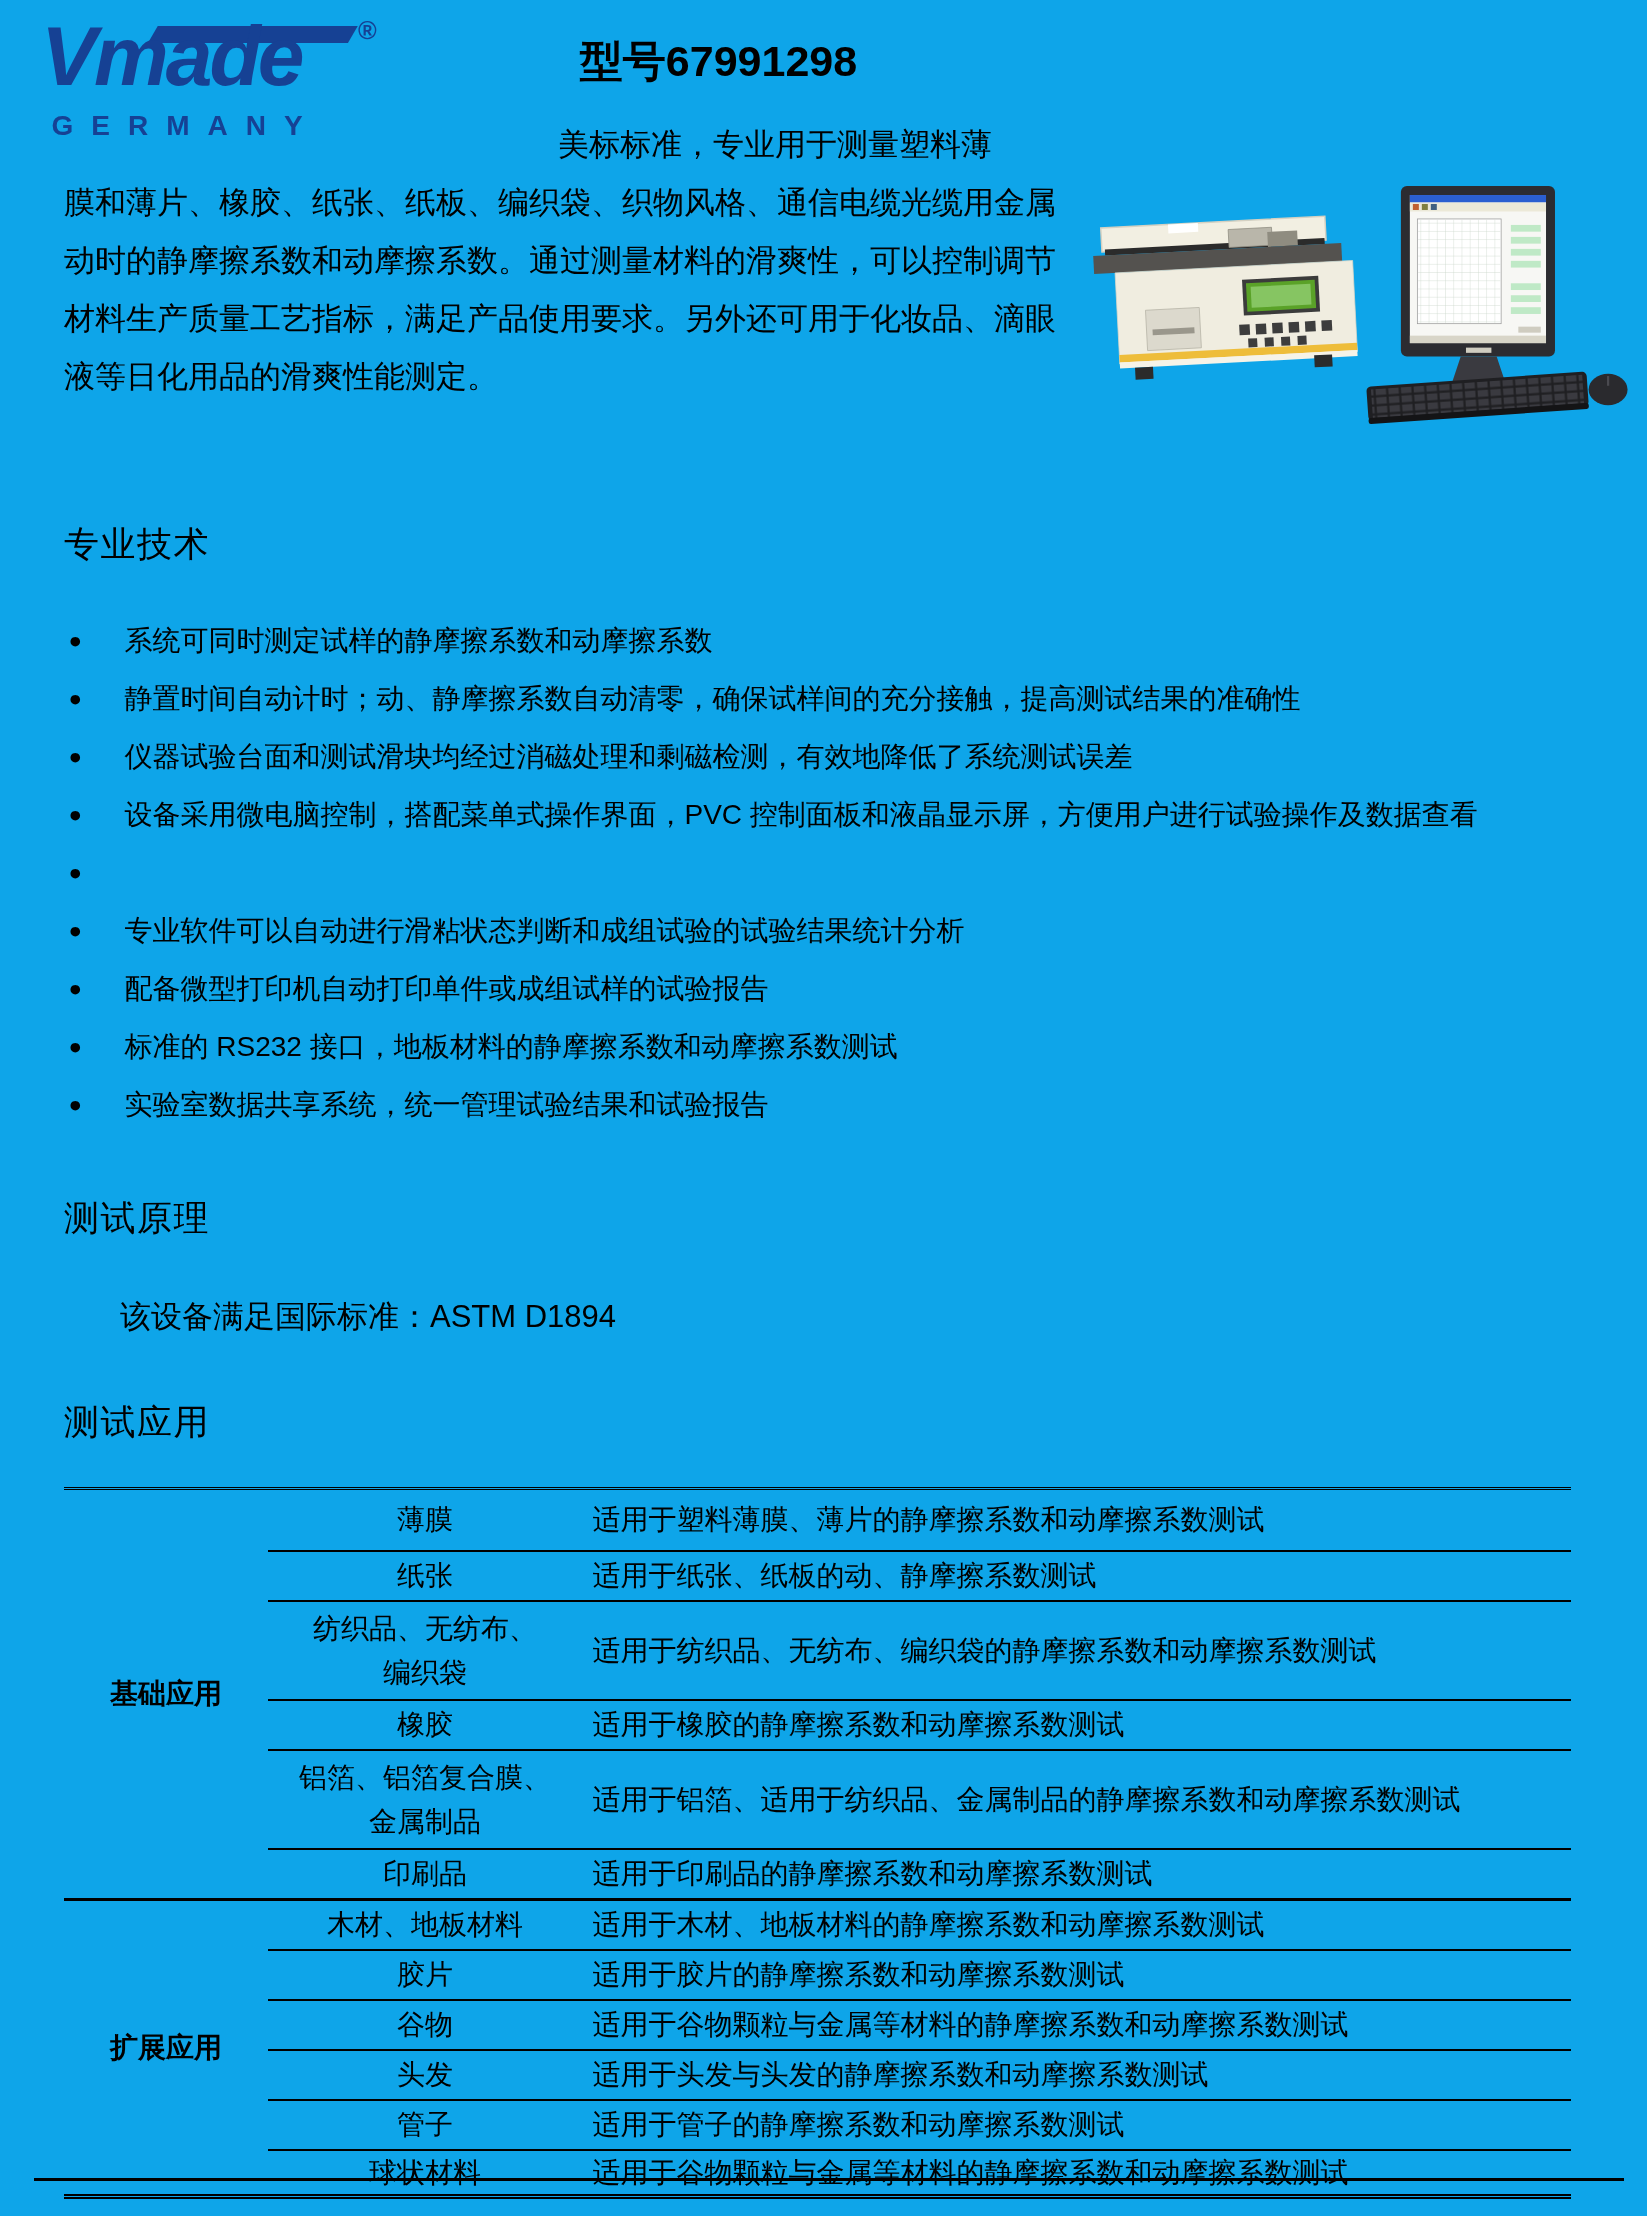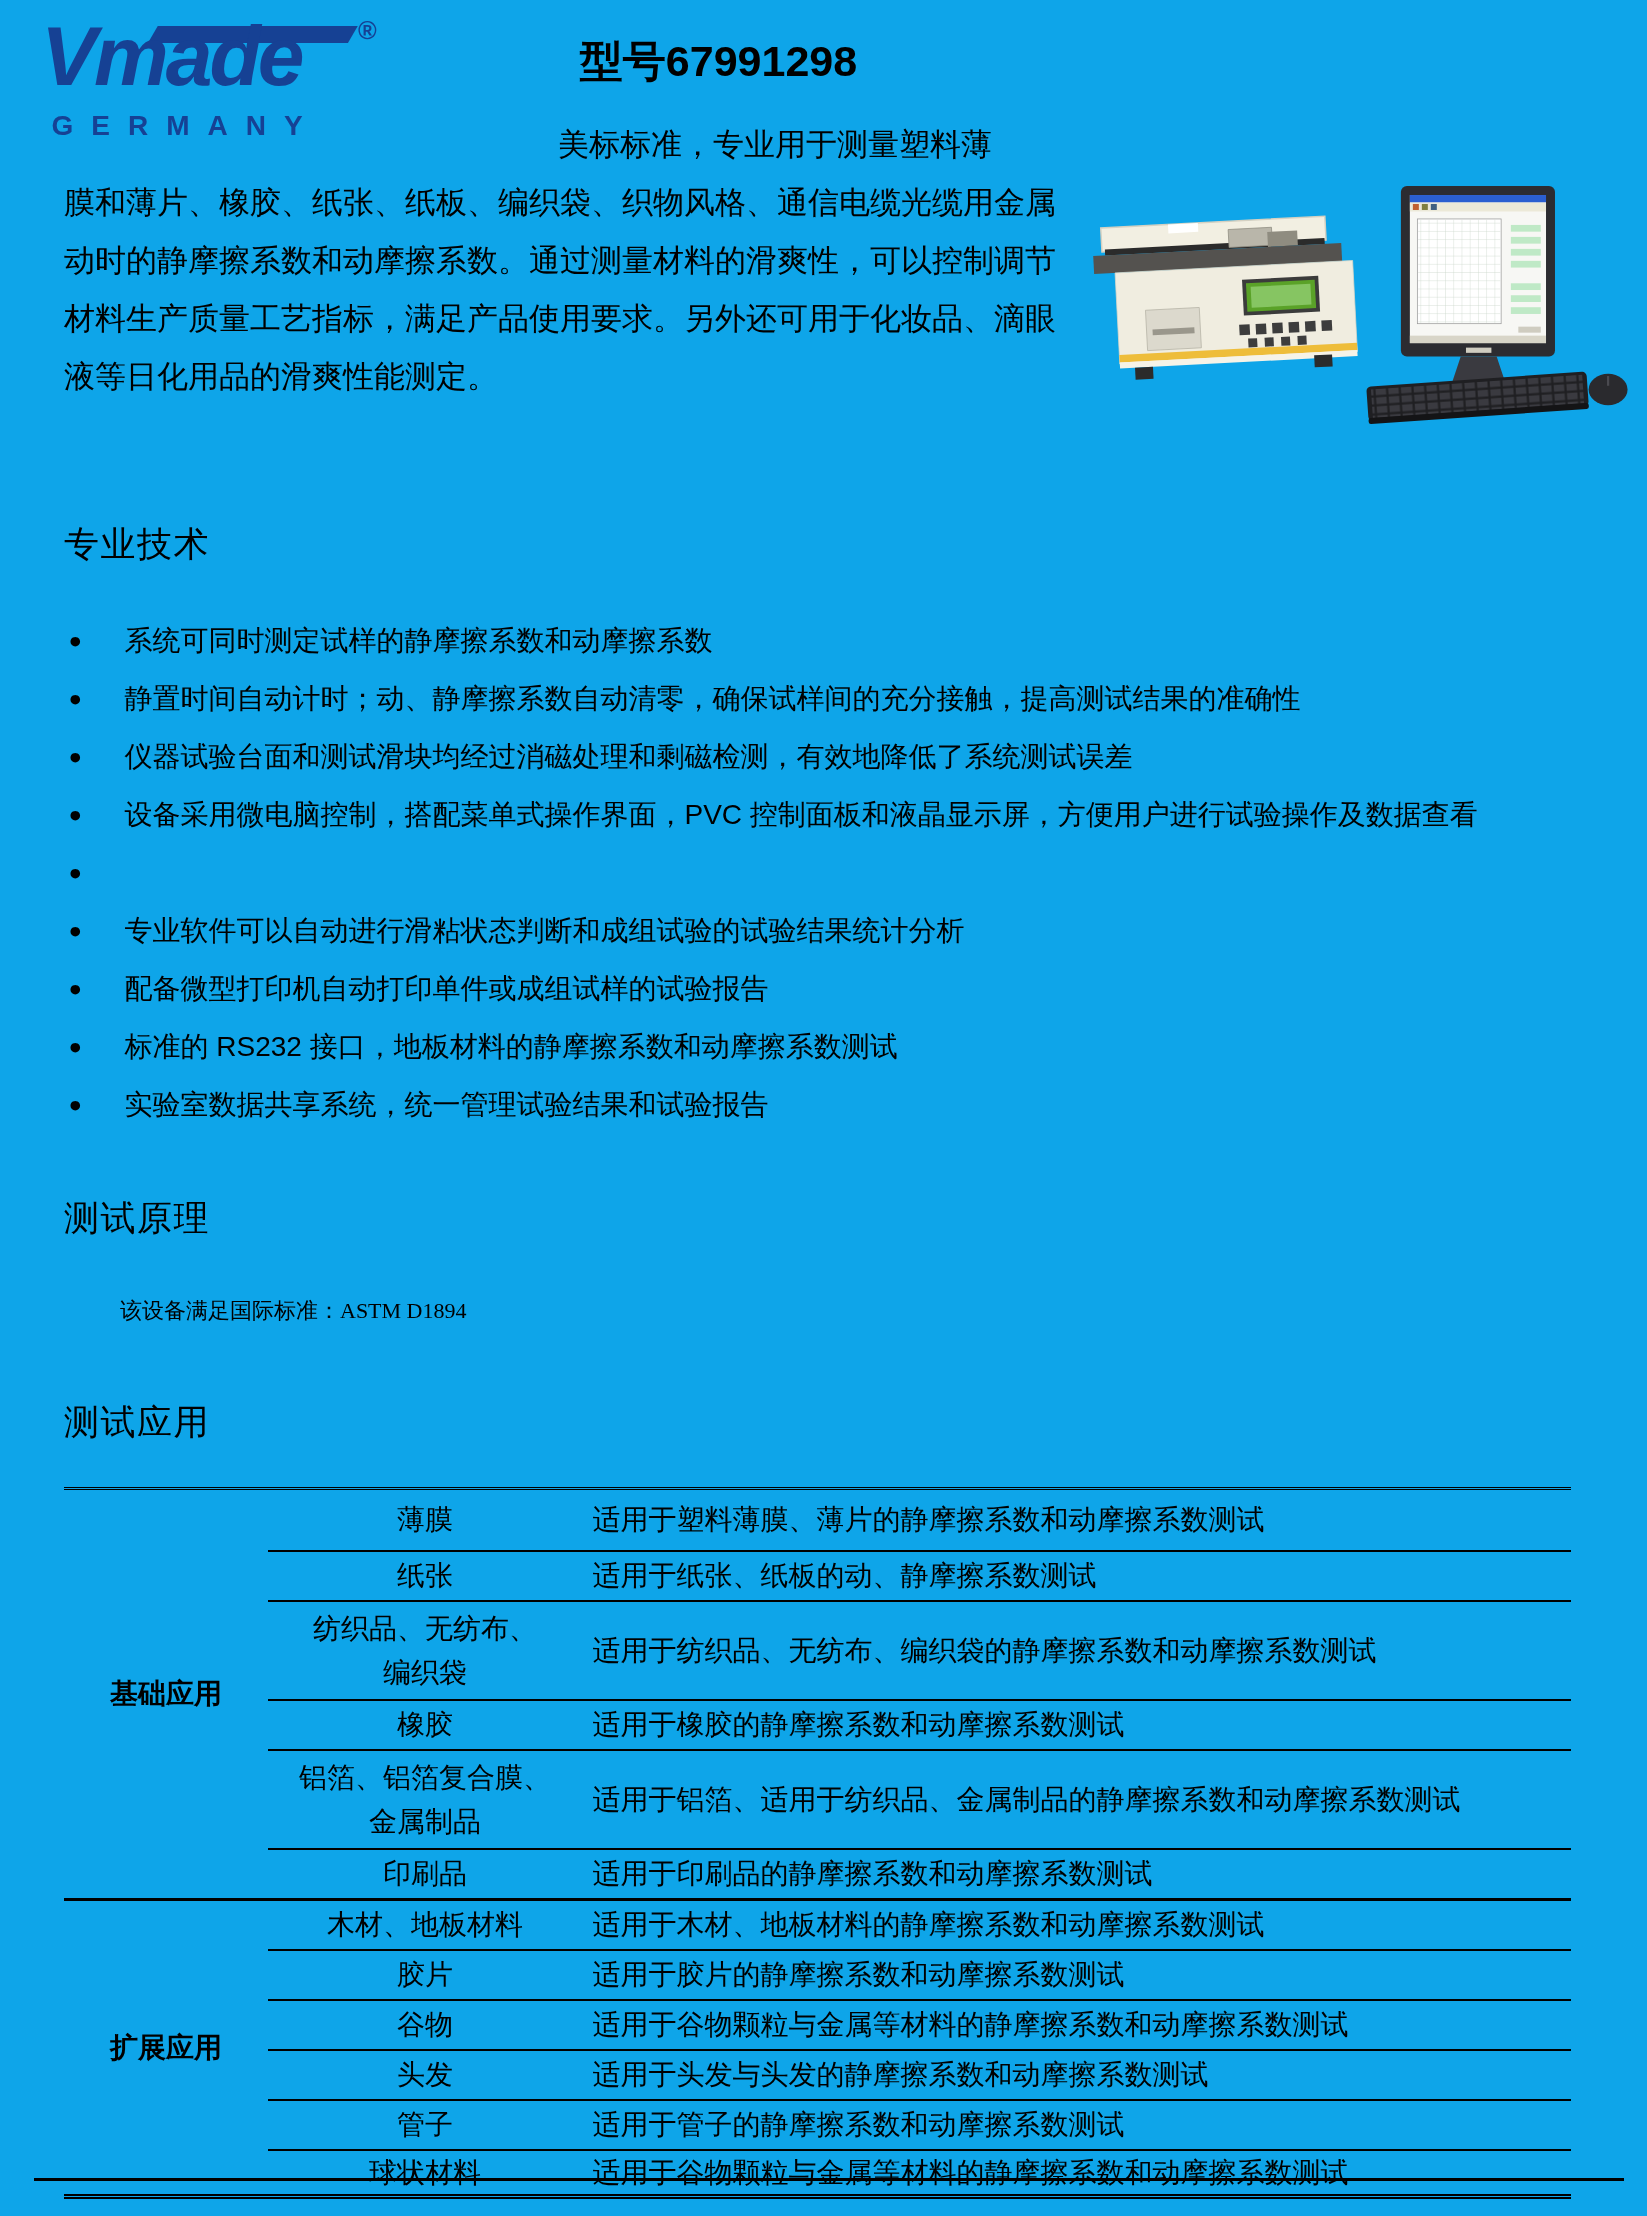--- a/index.html
+++ b/index.html
@@ -28,21 +28,21 @@
   .h-principle{top:1195px;}
   .h-application{top:1399px;}
 
   
   .bullets{position:absolute;left:64px;top:612px;width:1518px;list-style:none;margin:0;padding:0;}
   .bullets li{display:flex;align-items:center;height:58px;font-size:28px;}
   .bullets .marker{width:56px;font-size:22.4px;padding-left:4.5px;}
   .bullets .btxt{white-space:nowrap;}
 
   
-  .principle-body{position:absolute;left:120px;top:1296px;font-size:22px;font-family:Liberation Serif, serif;}
+  .principle-body{position:absolute;left:120px;top:1296px;font-size:31px;}
 
   
   .app-table{position:absolute;left:64px;top:1487px;width:1507px;border-top:3.7px double #000;border-bottom:5.2px double #000;}
   .app-group{display:flex;}
   .app-group.ext{border-top:3px solid #000;}
   .cat{width:204px;display:flex;align-items:center;justify-content:center;font-size:28px;font-weight:bold;}
   .rows{flex:1;display:flex;flex-direction:column;}
   .row{display:flex;align-items:center;min-height:48px;}
   .rows .row + .row{border-top:2.2px solid #000;}
   .row.first{min-height:60px;}

